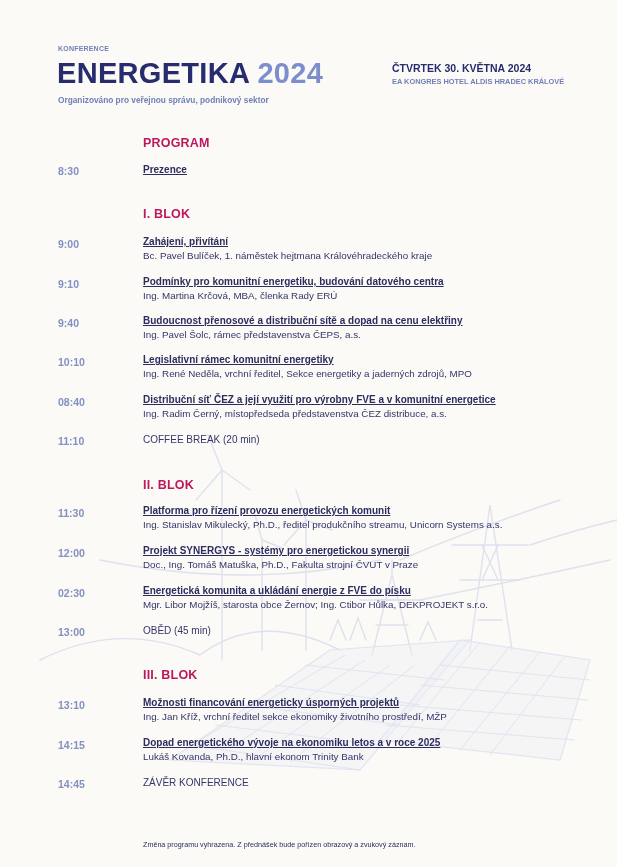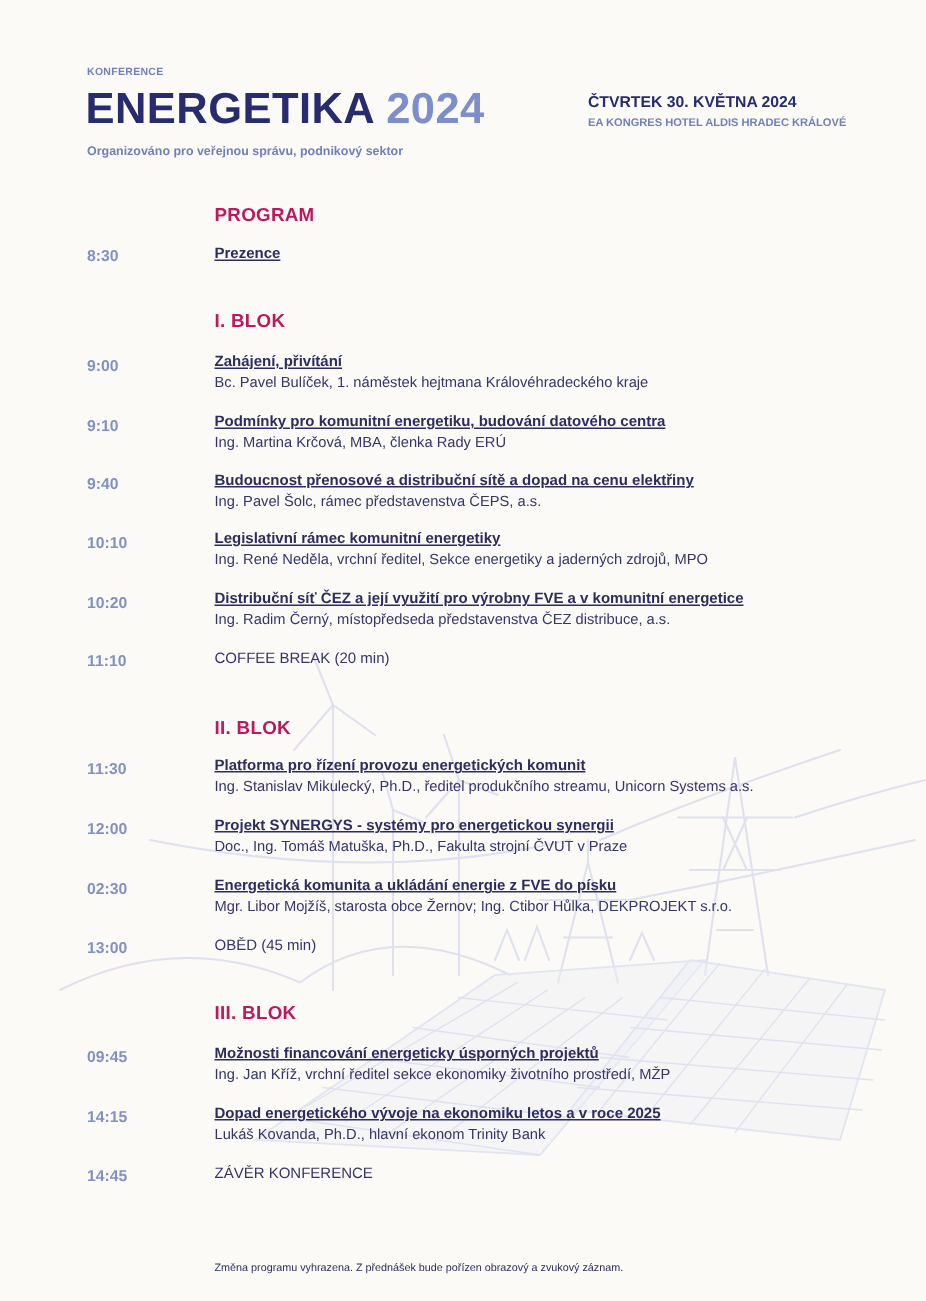--- a/index.html
+++ b/index.html
@@ -161,21 +161,21 @@
     <span class="talk-speaker">Ing. Pavel Šolc, rámec představenstva ČEPS, a.s.</span>
   </div>
 
   <div class="row" style="top:354px">
     <span class="time">10:10</span>
     <span class="talk-title">Legislativní rámec komunitní energetiky</span>
     <span class="talk-speaker">Ing. René Neděla, vrchní ředitel, Sekce energetiky a jaderných zdrojů, MPO</span>
   </div>
 
   <div class="row" style="top:394px">
-    <span class="time">10:20</span>
+    <span class="time">08:40</span>
     <span class="talk-title">Distribuční síť ČEZ a její využití pro výrobny FVE a v komunitní energetice</span>
     <span class="talk-speaker">Ing. Radim Černý, místopředseda představenstva ČEZ distribuce, a.s.</span>
   </div>
 
   <div class="row" style="top:433px">
     <span class="time">11:10</span>
     <span class="talk-plain">COFFEE BREAK (20 min)</span>
   </div>
 
   <div class="section-head" style="top:478px">II. BLOK</div>
@@ -199,21 +199,21 @@
   </div>
 
   <div class="row" style="top:624px">
     <span class="time">13:00</span>
     <span class="talk-plain">OBĚD (45 min)</span>
   </div>
 
   <div class="section-head" style="top:668px">III. BLOK</div>
 
   <div class="row" style="top:697px">
-    <span class="time">09:45</span>
+    <span class="time">13:10</span>
     <span class="talk-title">Možnosti financování energeticky úsporných projektů</span>
     <span class="talk-speaker">Ing. Jan Kříž, vrchní ředitel sekce ekonomiky životního prostředí, MŽP</span>
   </div>
 
   <div class="row" style="top:737px">
     <span class="time">14:15</span>
     <span class="talk-title">Dopad energetického vývoje na ekonomiku letos a v roce 2025</span>
     <span class="talk-speaker">Lukáš Kovanda, Ph.D., hlavní ekonom Trinity Bank</span>
   </div>
 

